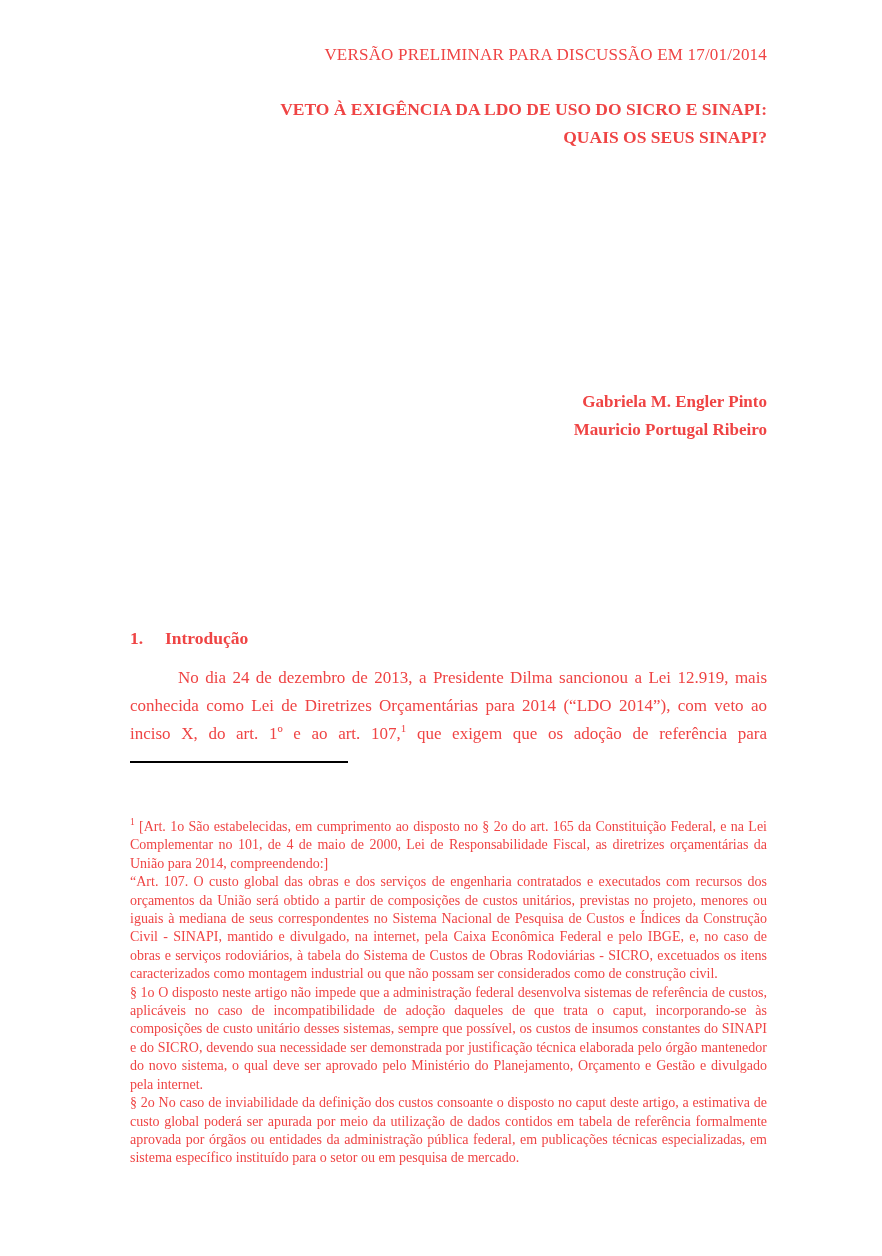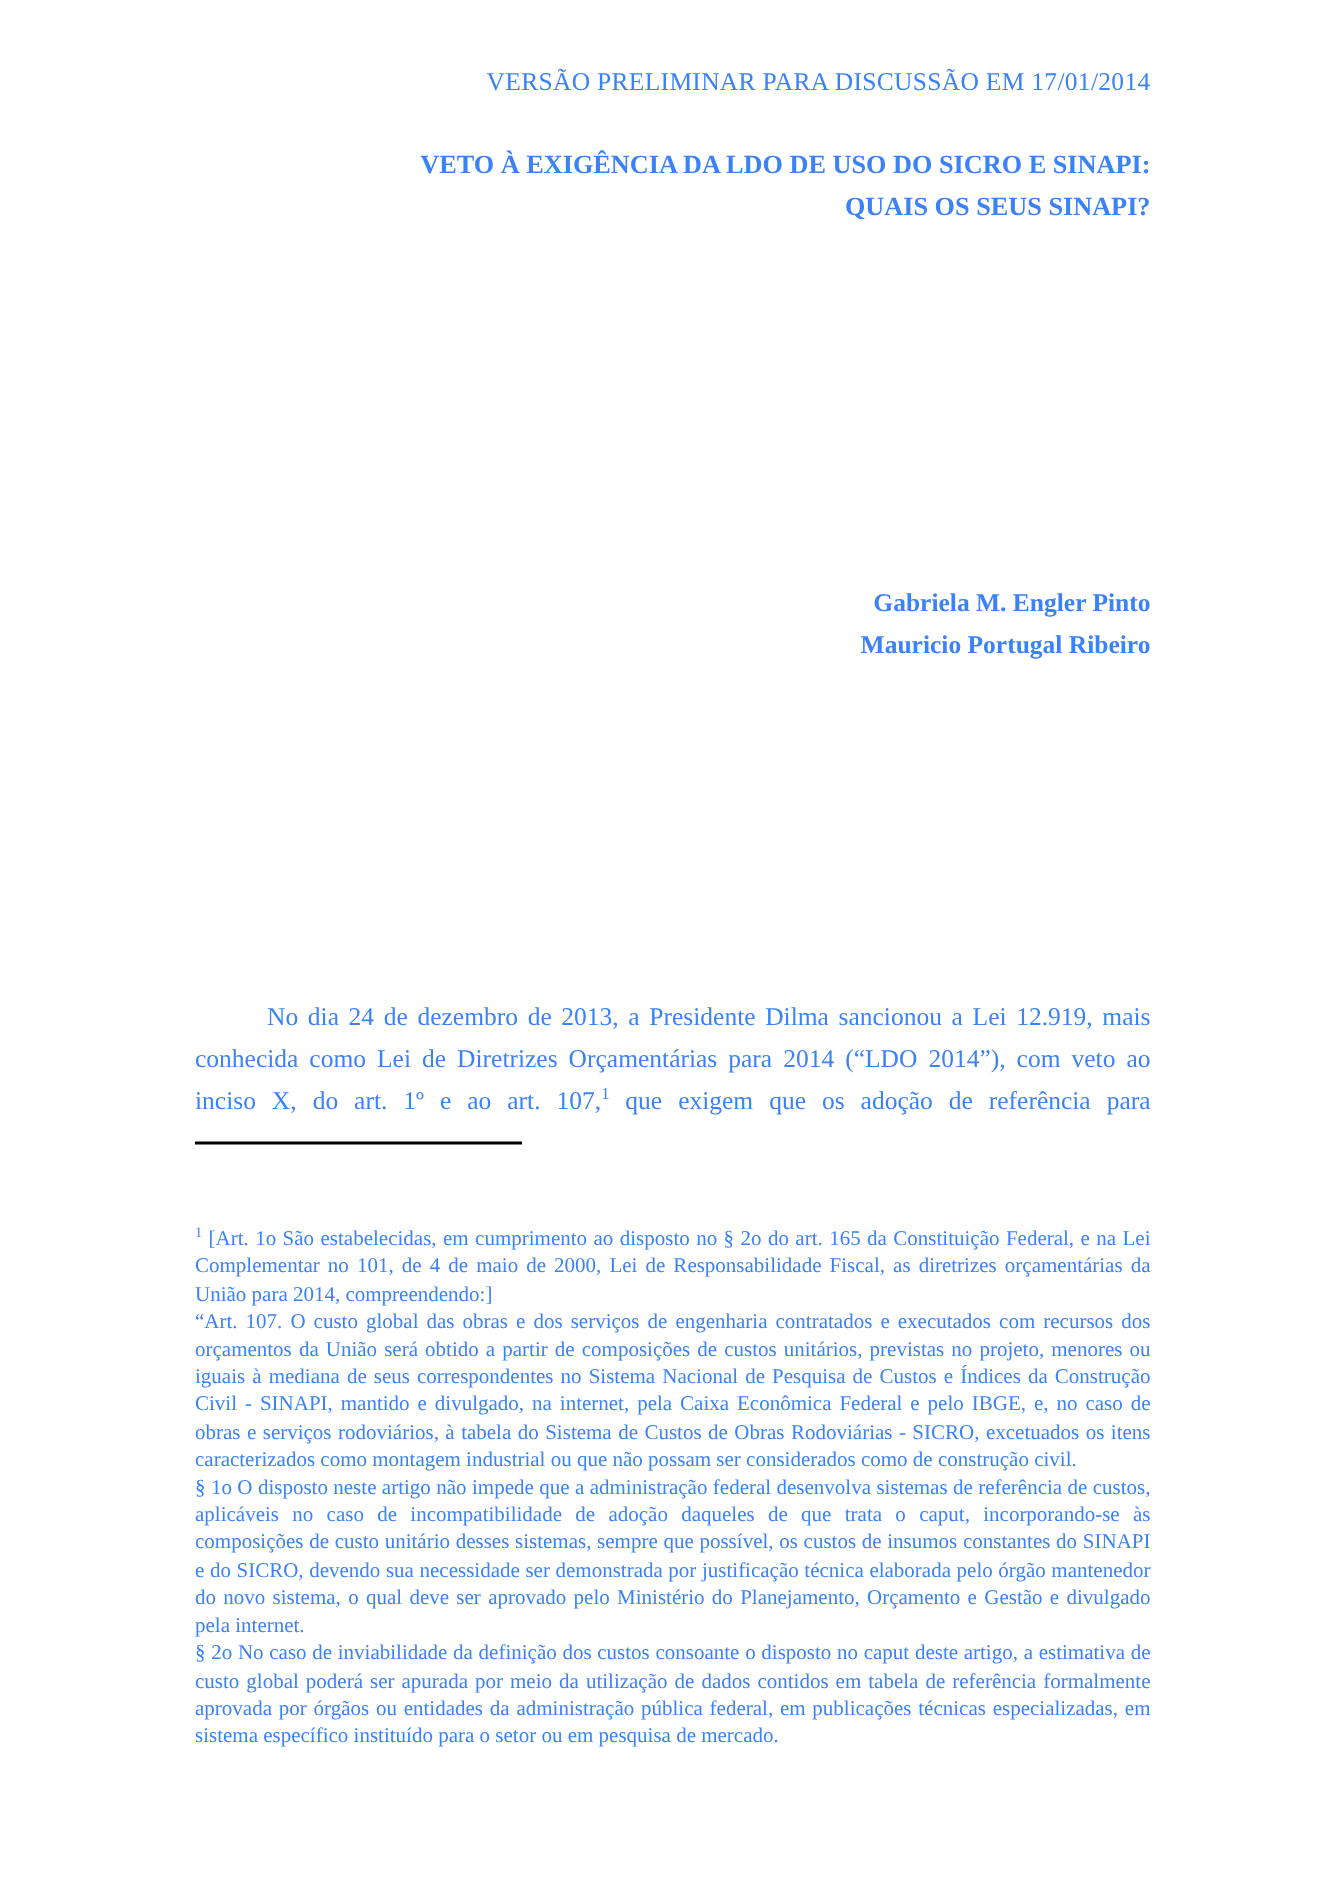--- a/index.html
+++ b/index.html
@@ -5,21 +5,21 @@
   html, body {
     margin: 0;
     padding: 0;
     background: #ffffff;
   }
   .page {
     position: relative;
     width: 882px;
     height: 1256px;
     background: #ffffff;
-    color: #3b82f6;
+    color: #ef4444;
     font-family: "Liberation Serif", "DejaVu Serif", serif;
     overflow: hidden;
   }
   .version-header {
     position: absolute;
     top: 45px;
     left: 130px;
     width: 637px;
     text-align: right;
     font-size: 17px;
@@ -109,20 +109,23 @@
 
   <div class="version-header">VERSÃO PRELIMINAR PARA DISCUSSÃO EM 17/01/2014</div>
 
   <h1 class="doc-title"><span>VETO À EXIGÊNCIA DA LDO DE USO DO SICRO E SINAPI:</span><br><span>QUAIS OS SEUS SINAPI?</span></h1>
 
   <div class="authors">
     <div>Gabriela M. Engler Pinto</div>
     <div>Mauricio Portugal Ribeiro</div>
   </div>
 
+  <div class="section-heading">
+    <span class="sec-num">1.</span><span>Introdução</span>
+  </div>
 
   <p class="body-paragraph"><span>No dia 24 de dezembro de 2013, a Presidente Dilma sancionou a Lei 12.919, mais conhecida como Lei de Diretrizes Orçamentárias para 2014 (“LDO 2014”), com veto ao inciso X, do art. 1º e ao art. 107,</span><sup>1</sup> <span>que exigem que os adoção de referência para</span></p>
 
   <div class="footnote-rule"></div>
 
   <div class="footnote">
     <p><sup>1</sup> <span>[Art. 1o São estabelecidas, em cumprimento ao disposto no § 2o do art. 165 da Constituição Federal, e na Lei Complementar no 101, de 4 de maio de 2000, Lei de Responsabilidade Fiscal, as diretrizes orçamentárias da União para 2014, compreendendo:]</span></p>
     <p>“Art. 107. O custo global das obras e dos serviços de engenharia contratados e executados com recursos dos orçamentos da União será obtido a partir de composições de custos unitários, previstas no projeto, menores ou iguais à mediana de seus correspondentes no Sistema Nacional de Pesquisa de Custos e Índices da Construção Civil - SINAPI, mantido e divulgado, na internet, pela Caixa Econômica Federal e pelo IBGE, e, no caso de obras e serviços rodoviários, à tabela do Sistema de Custos de Obras Rodoviárias - SICRO, excetuados os itens caracterizados como montagem industrial ou que não possam ser considerados como de construção civil.</p>
     <p>§ 1o O disposto neste artigo não impede que a administração federal desenvolva sistemas de referência de custos, aplicáveis no caso de incompatibilidade de adoção daqueles de que trata o caput, incorporando-se às composições de custo unitário desses sistemas, sempre que possível, os custos de insumos constantes do SINAPI e do SICRO, devendo sua necessidade ser demonstrada por justificação técnica elaborada pelo órgão mantenedor do novo sistema, o qual deve ser aprovado pelo Ministério do Planejamento, Orçamento e Gestão e divulgado pela internet.</p>
     <p>§ 2o No caso de inviabilidade da definição dos custos consoante o disposto no caput deste artigo, a estimativa de custo global poderá ser apurada por meio da utilização de dados contidos em tabela de referência formalmente aprovada por órgãos ou entidades da administração pública federal, em publicações técnicas especializadas, em sistema específico instituído para o setor ou em pesquisa de mercado.</p>

